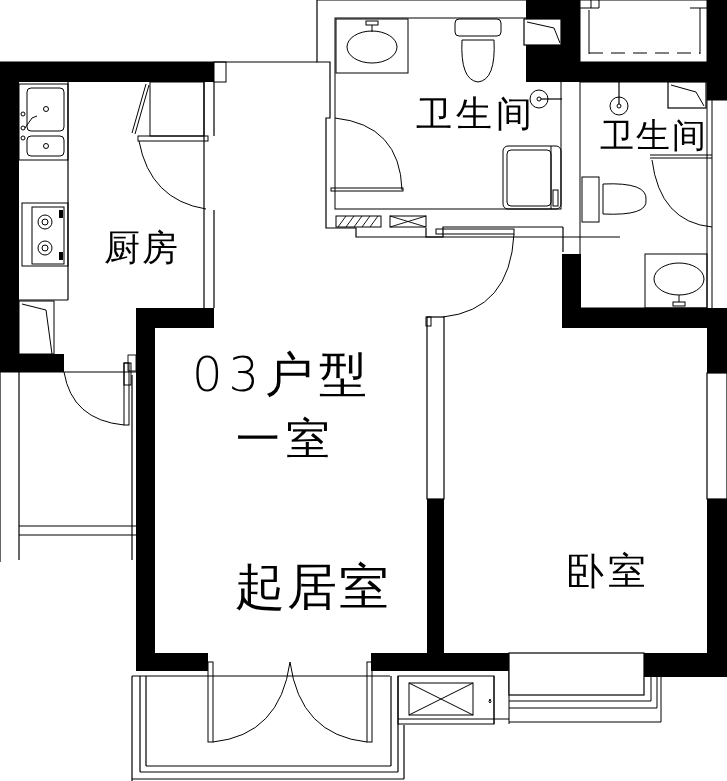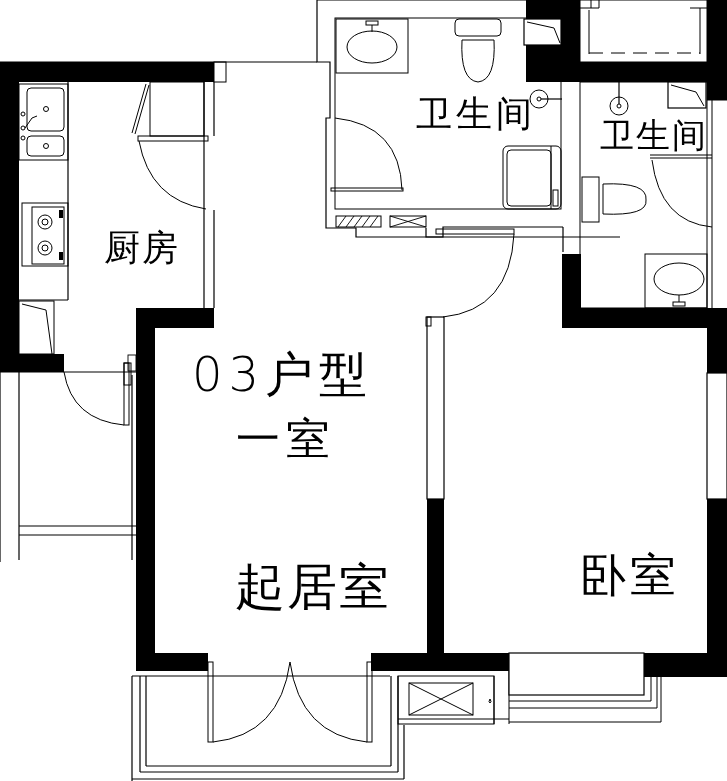--- a/index.html
+++ b/index.html
@@ -11,21 +11,21 @@
     .lb { fill: #fff; stroke: #000; stroke-width: 1.2; }
     .dash { fill: none; stroke: #000; stroke-width: 1; stroke-dasharray: 14 8; }
     .hatch { fill: none; stroke: #000; stroke-width: 0.9; }
     .label { position: absolute; color: #000; white-space: nowrap; font-family: "DejaVu Sans", sans-serif; font-weight: 200; line-height: 1; }
     .lbl-kitchen { left: 104px; top: 230px; font-size: 36px; letter-spacing: 2px; text-align: right; }
     .lbl-bath1 { left: 416px; top: 96px; font-size: 36px; letter-spacing: 4px; }
     .lbl-bath2 { left: 600px; top: 118px; font-size: 34px; letter-spacing: 2px; }
     .lbl-type { left: 192px; top: 350px; font-size: 48px; letter-spacing: 6px; }
     .lbl-layout { left: 236px; top: 417px; font-size: 44px; letter-spacing: 6px; }
     .lbl-living { left: 198px; top: 562px; font-size: 50px; letter-spacing: 2px; margin-left: 37px; }
-    .lbl-bedroom { left: 566px; top: 552px; font-size: 46px; letter-spacing: 4px; margin-left: 14px; }
+    .lbl-bedroom { left: 566px; top: 552px; font-size: 38px; letter-spacing: 4px; }
   </style>
 </head>
 <body>
 
 <svg id="plan" viewBox="0 0 727 781" xmlns="http://www.w3.org/2000/svg">
 
   <g>
 
     <rect class="w" x="0" y="62" width="214" height="20"></rect>
 

